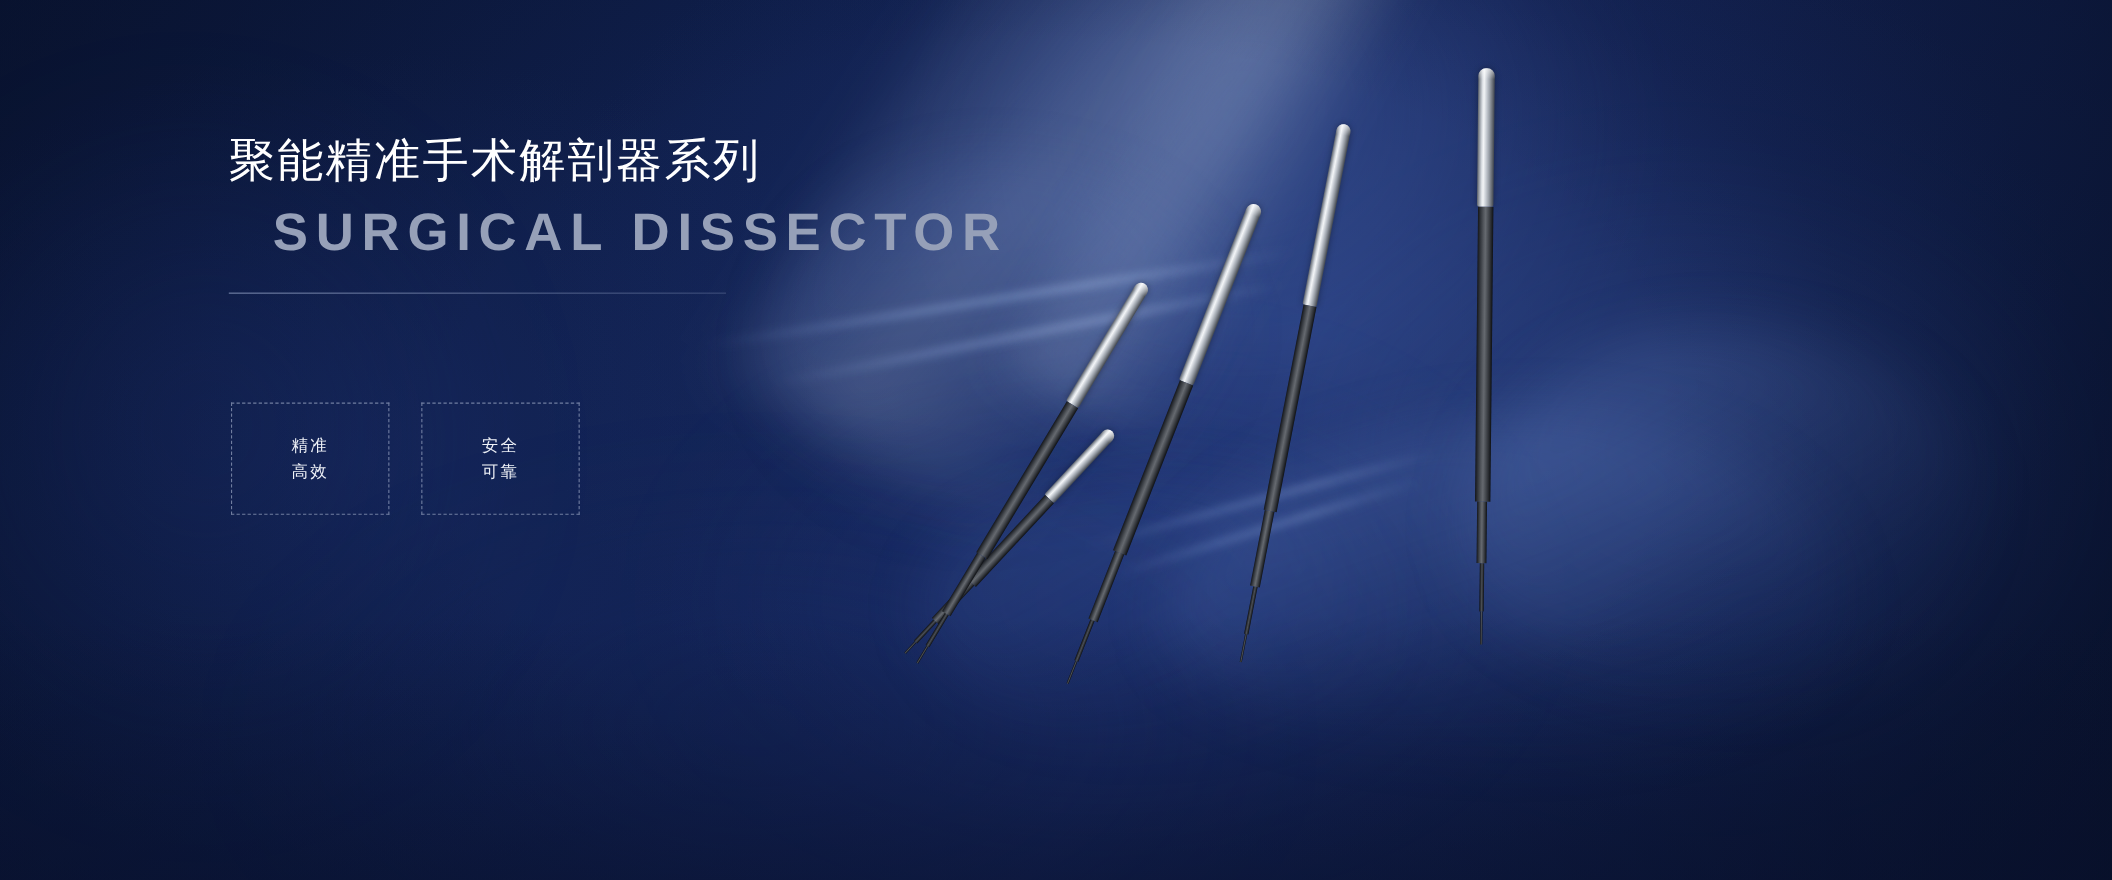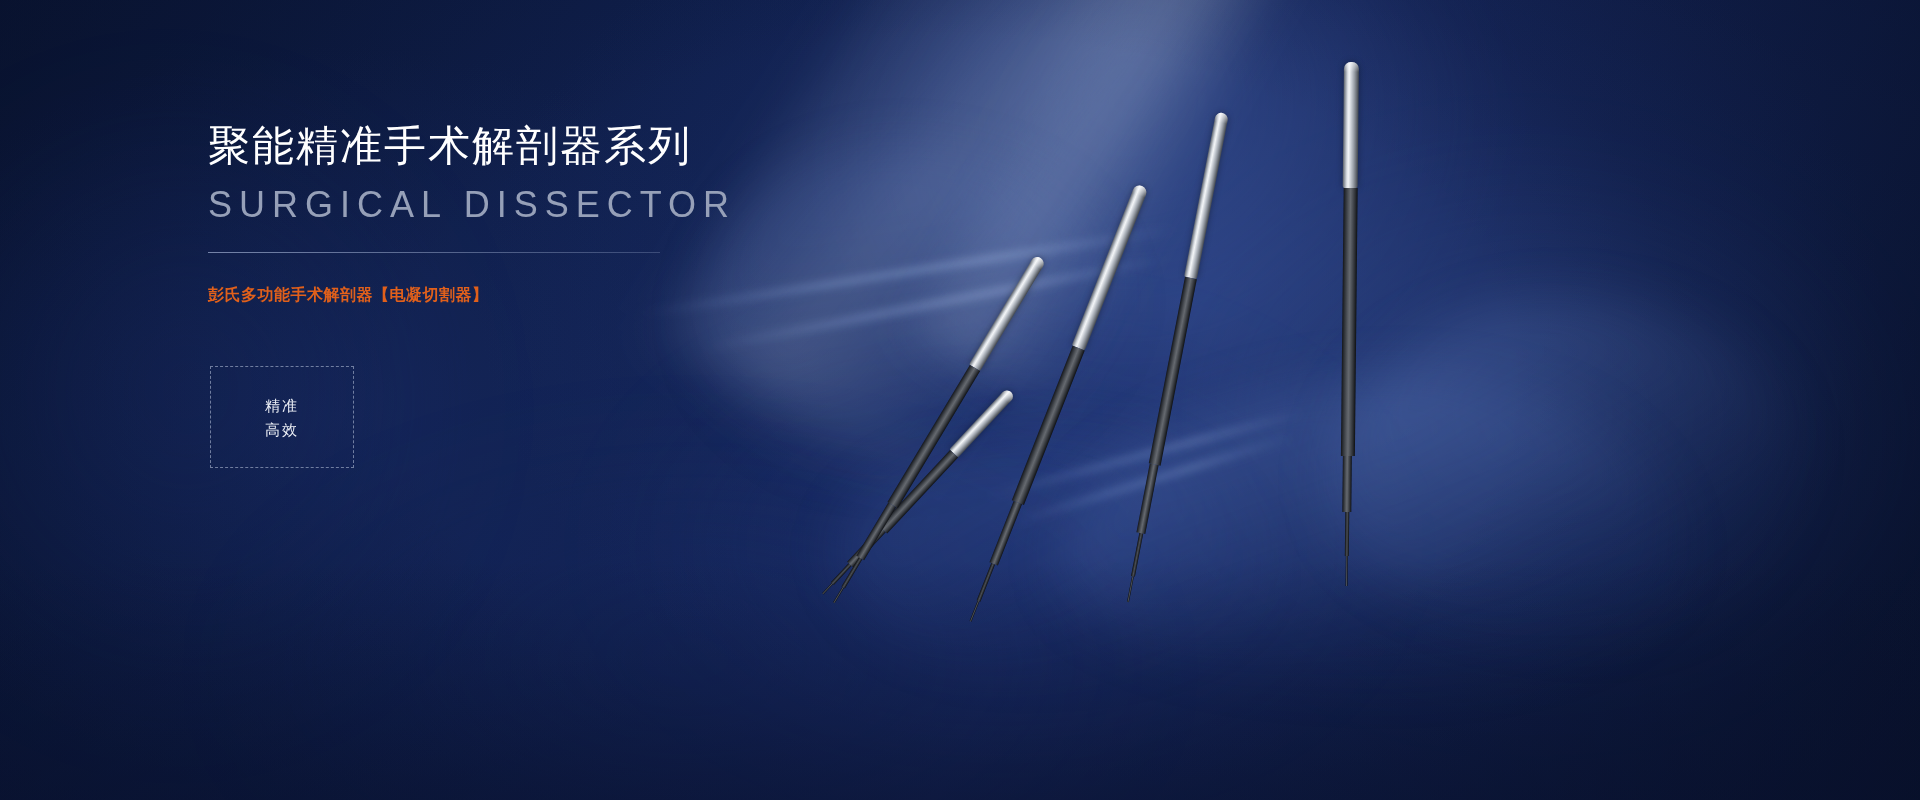--- a/index.html
+++ b/index.html
@@ -114,26 +114,27 @@
   .title-cn {
     font-size:42px;
     font-weight:400;
     color:#ffffff;
     letter-spacing:2px;
     line-height:1.25;
     white-space:nowrap;
   }
   .title-en {
     margin-top:10px;
-    font-size:36px;
-    font-weight:400;
+    font-size:48px;
+    font-weight:700;
     color:#96a0b8;
     letter-spacing:7px;
     line-height:1.2;
     white-space:nowrap;
+    margin-left:40px;
   }
   .divider {
     margin-top:26px;
     width:452px;
     height:1px;
     background:linear-gradient(90deg, rgba(150,165,200,.75), rgba(150,165,200,.30));
   }
   .subtitle {
     margin-top:32px;
     font-size:16px;
@@ -278,23 +279,26 @@
 
   </div>
 
   <div class="vignette"></div>
   <div class="bottom-shade"></div>
 
   <div class="content">
     <div class="title-cn">聚能精准手术解剖器系列</div>
     <div class="title-en">SURGICAL DISSECTOR</div>
     <div class="divider"></div>
-    <div class="subtitle">彭氏多功能手术解剖器【电凝切割器】</div>
   </div>
 
   <div class="features">
     <div class="feature-box dim">
       <span class="feature-line">精准</span>
       <span class="feature-line">高效</span>
     </div>
+    <div class="feature-box dim">
+      <span class="feature-line">安全</span>
+      <span class="feature-line">可靠</span>
+    </div>
   </div>
 
 </div>
 
 </body></html>

